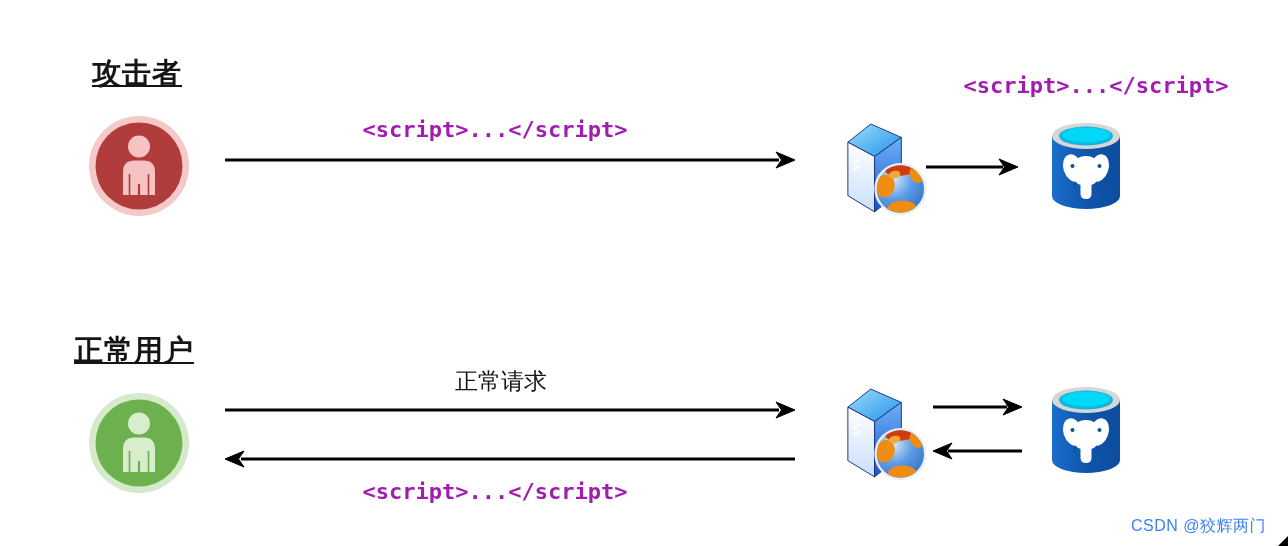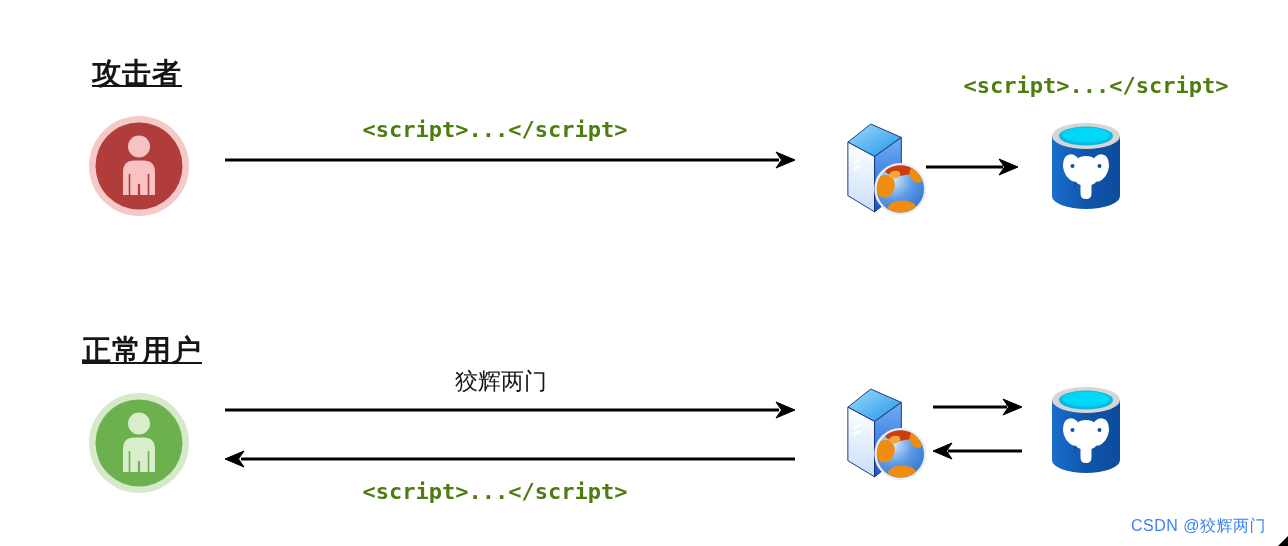--- a/index.html
+++ b/index.html
@@ -10,21 +10,21 @@
     color:#111;
   }
   .actor-label{
     position:absolute;font-size:29px;font-weight:700;letter-spacing:1px;color:#151515;
     white-space:nowrap;
     text-decoration:underline;
   }
   .mono-label{
     position:absolute;text-align:center;
     font-family:"DejaVu Sans Mono", monospace;
-    font-weight:700;font-size:22px;color:#4d7c0f;white-space:nowrap;
+    font-weight:700;font-size:22px;color:#a21caf;white-space:nowrap;
   }
   .cn-label{
     position:absolute;text-align:center;font-size:23px;font-weight:500;color:#151515;
     white-space:nowrap;
   }
   .avatar{position:absolute;width:100px;height:100px;}
   .avatar svg{display:block;width:100%;height:100%;}
   svg.arrow{position:absolute;overflow:visible;}
   svg.arrow line{stroke:#000;stroke-width:3;}
   svg.arrow polygon{fill:#000;stroke:#000;stroke-width:1;stroke-linejoin:round;}
@@ -133,37 +133,37 @@
       <ellipse cx="40" cy="51" rx="15.5" ry="15"></ellipse>
       <path d="M34.5 58 L34.5 74 Q34.5 79 40 79 Q45.5 79 45.5 74 L45.5 58 Z"></path>
     </g>
     <circle cx="26.5" cy="46" r="2" fill="#10509e"></circle>
     <circle cx="53.5" cy="46" r="2" fill="#10509e"></circle>
     <path d="M30 62 Q27 66 30 69" stroke="#10509e" stroke-width="1.4" fill="none"></path>
     <path d="M50 62 Q53 66 50 69" stroke="#10509e" stroke-width="1.4" fill="none"></path>
   </svg>
 </div>
 
-<div class="actor-label" style="left:82px;top:331px">正常用户</div>
+<div class="actor-label" style="left:74px;top:331px">正常用户</div>
 
 <div class="avatar" style="left:89px;top:393px">
   <svg viewBox="0 0 100 100">
     <circle cx="50" cy="50" r="50" fill="#d5e9cb"></circle>
     <circle cx="50" cy="50" r="43.5" fill="#6cb14e"></circle>
     <g fill="#d8edcc">
       <circle cx="50" cy="30.5" r="11"></circle>
       <path d="M34 79 L34 56 Q34 44.5 45.5 44.5 L54.5 44.5 Q66 44.5 66 56 L66 79 Z"></path>
     </g>
     <line x1="50" y1="68" x2="50" y2="79" stroke-width="2.2" stroke="#6cb14e"></line>
     <line x1="40.5" y1="58" x2="40.5" y2="79" stroke-width="1.6" stroke="#6cb14e"></line>
     <line x1="59.5" y1="58" x2="59.5" y2="79" stroke-width="1.6" stroke="#6cb14e"></line>
   </svg>
 </div>
 
-<div class="cn-label" style="left:351px;top:366px;width:300px">狡辉两门</div>
+<div class="cn-label" style="left:351px;top:366px;width:300px">正常请求</div>
 
 <svg class="arrow" style="left:223px;top:397px" width="574" height="26">
   <line x1="2" y1="13" x2="556" y2="13"></line>
   <polygon points="572,13 553,5 558.5,13 553,21"></polygon>
 </svg>
 
 <svg class="arrow" style="left:223px;top:446px" width="574" height="26">
   <line x1="572" y1="13" x2="18" y2="13"></line>
   <polygon points="2,13 21,5 15.5,13 21,21"></polygon>
 </svg>

